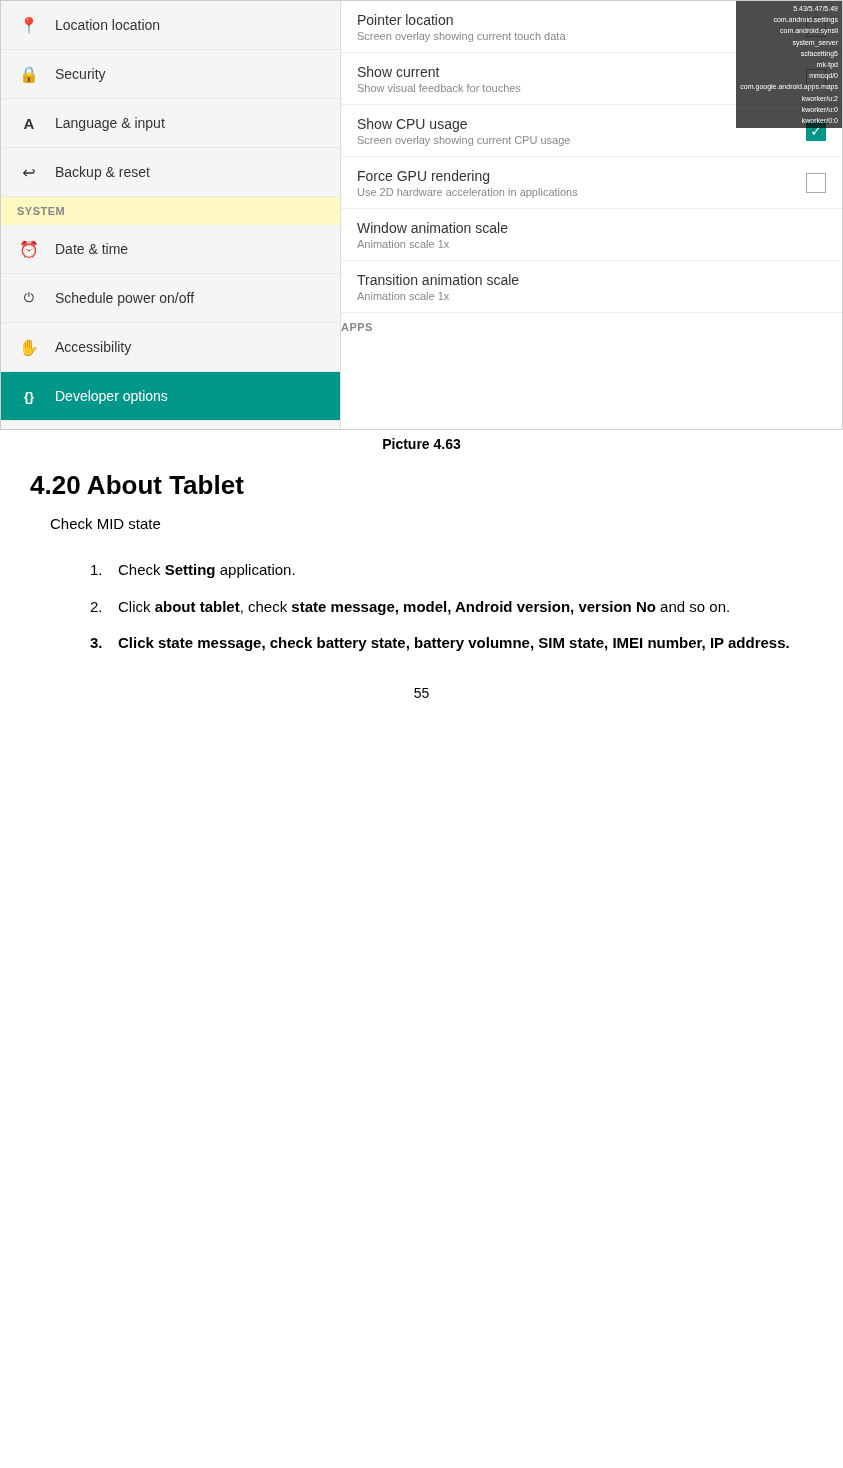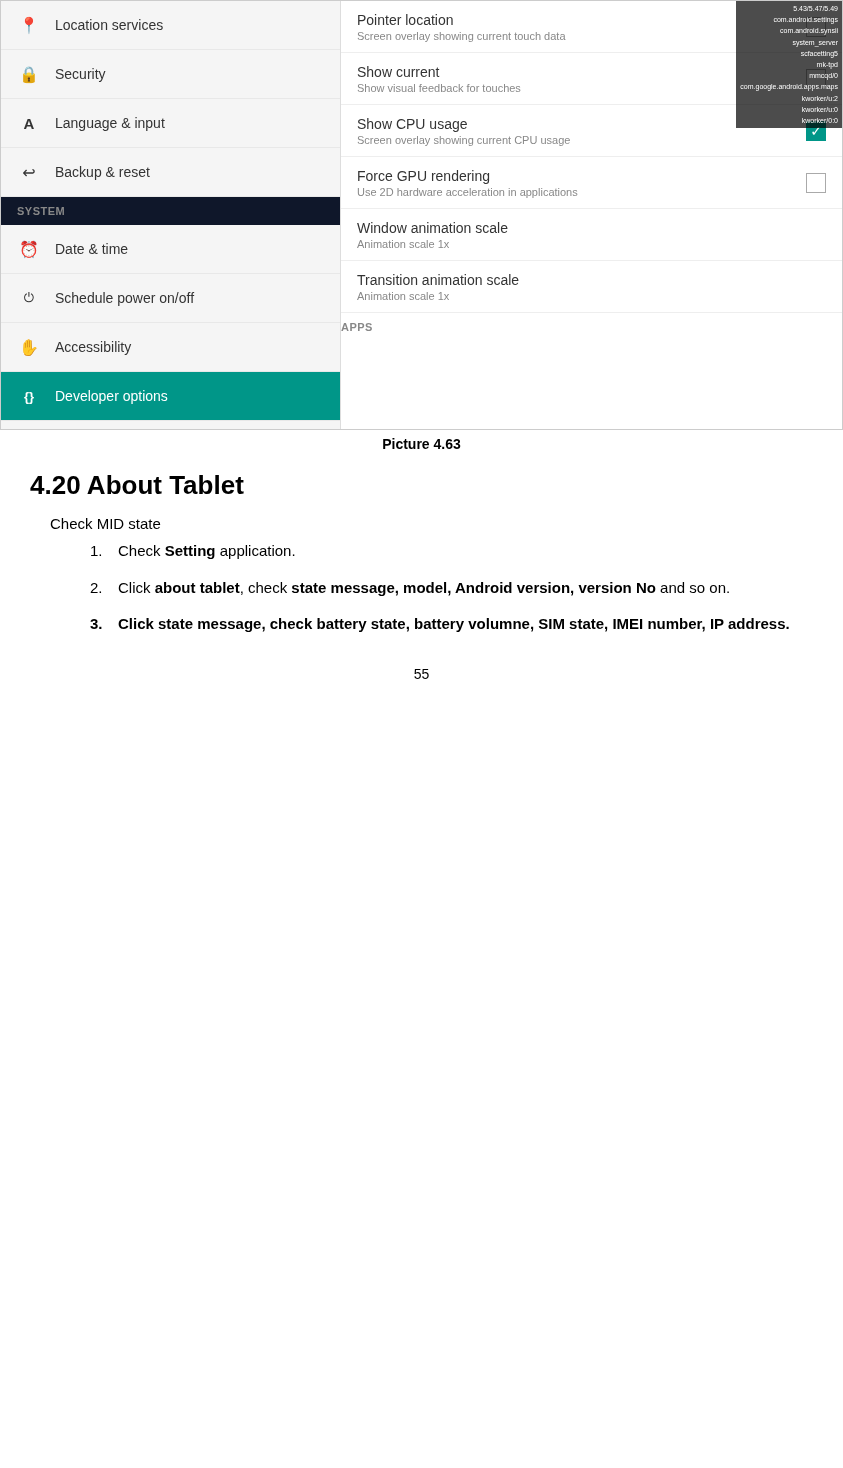--- a/index.html
+++ b/index.html
@@ -56,21 +56,21 @@
       font-size: 16px;
       flex-shrink: 0;
     }
 
     .sidebar-section-header {
       padding: 8px 16px;
       font-size: 11px;
       color: #888;
       font-weight: bold;
       letter-spacing: 0.5px;
-      background: #0f172a;
+      background: #fef9c3;
     }
 
     
     .content-panel {
       flex: 1;
       background: #fff;
       overflow: hidden;
       position: relative;
     }
 
@@ -152,21 +152,21 @@
     }
 
     .section-heading {
       font-size: 26px;
       font-weight: bold;
       margin-bottom: 14px;
     }
 
     .check-mid {
       margin-left: 20px;
-      margin-bottom: 8px;
+      margin-bottom: 27px;
       font-size: 15px;
     }
 
     .steps-list {
       margin-left: 60px;
       list-style: none;
     }
 
     .steps-list li {
       display: flex;
@@ -195,21 +195,21 @@
     }
   </style>
 </head>
 <body>
 
 <div class="screenshot">
 
   <div class="sidebar">
     <div class="sidebar-item">
       <span class="icon">📍</span>
-      <span>Location services</span>
+      <span>Location location</span>
     </div>
     <div class="sidebar-item">
       <span class="icon">🔒</span>
       <span>Security</span>
     </div>
     <div class="sidebar-item">
       <span class="icon" style="font-weight:bold;font-size:15px;">A</span>
       <span>Language &amp; input</span>
     </div>
     <div class="sidebar-item">

